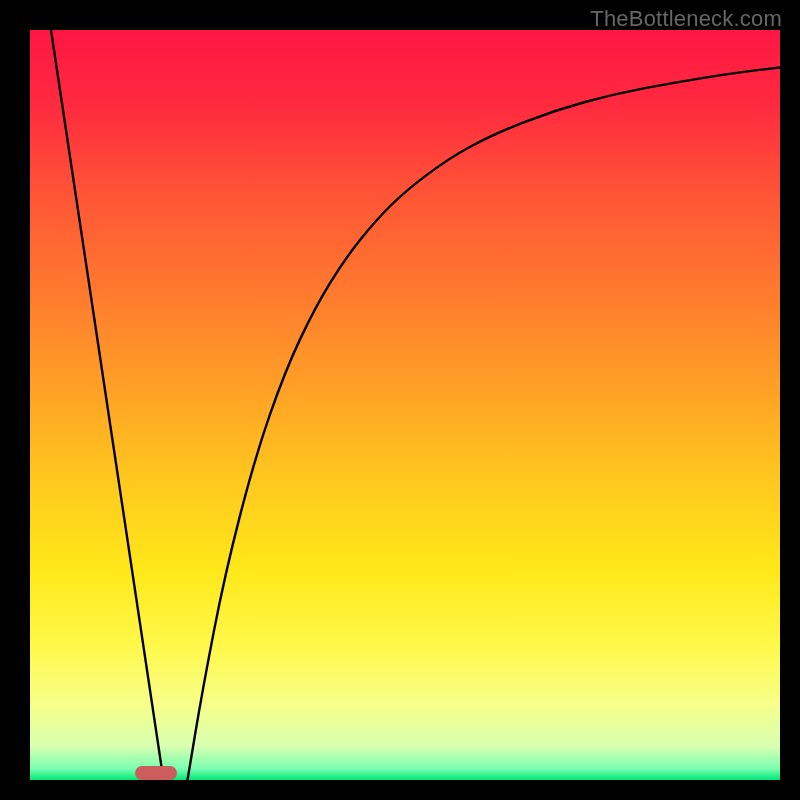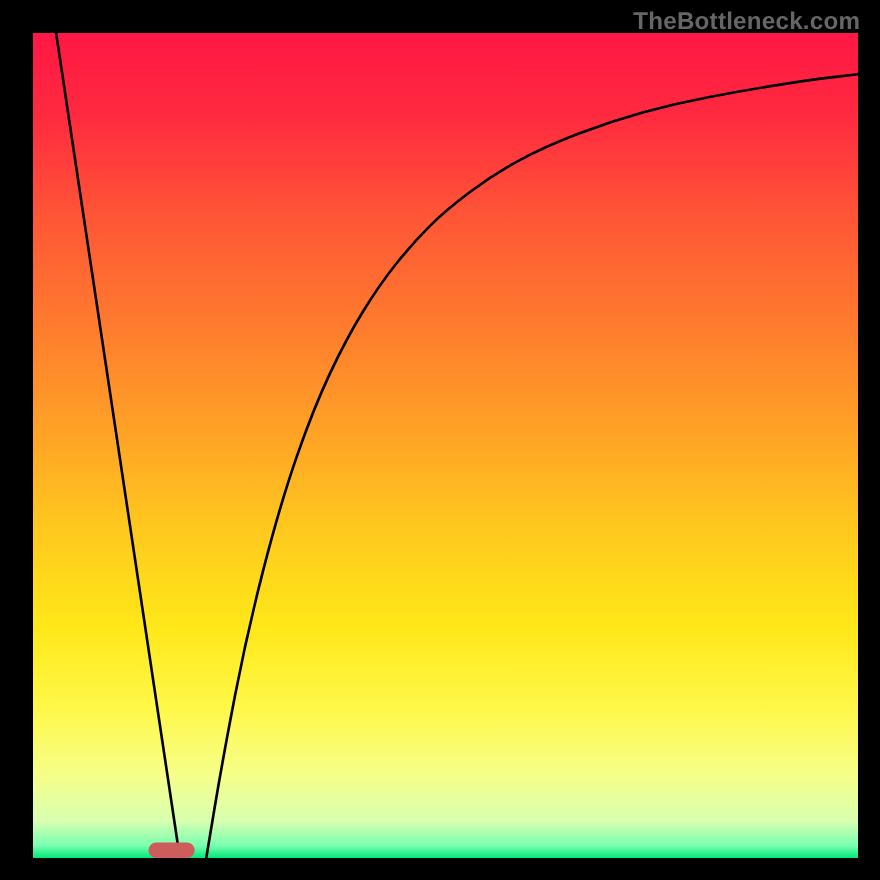--- a/index.html
+++ b/index.html
@@ -1,20 +1,20 @@
 <!DOCTYPE html>
 <html><head>
 <meta charset="utf-8">
 <style>
   * { margin: 0; padding: 0; box-sizing: border-box; }
   body { width: 800px; height: 800px; background: #000; position: relative; font-family: Arial, sans-serif; }
   .frame { position: absolute; top: 0; left: 0; width: 800px; height: 800px; background: #000; }
   .plot-area { position: absolute; top: 30px; left: 30px; width: 750px; height: 750px; }
   .gradient-bg { position: absolute; inset: 0; }
-  .watermark { position: absolute; top: 6px; right: 18px; color: #666; font-size: 22px; font-weight: 700; letter-spacing: 0.2px; }
+  .watermark { position: absolute; top: 6px; right: 18px; color: #666; font-size: 22px; font-weight: 400; letter-spacing: 0.2px; }
   svg.curves { position: absolute; inset: 0; }
   .marker { position: absolute; background: #cd5c5c; border-radius: 10px; }
 </style>
 </head>
 <body>
 
 <div class="frame">
 
   <div class="watermark">TheBottleneck.com</div>
 

